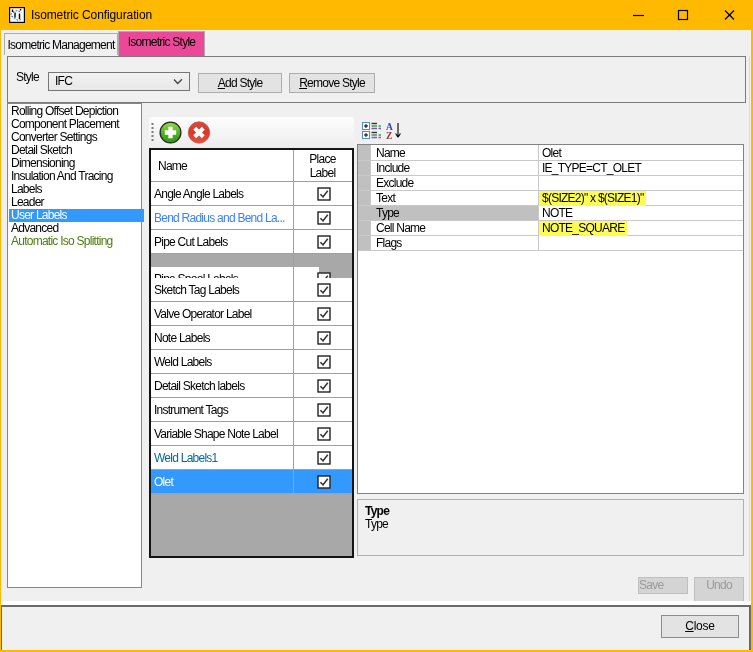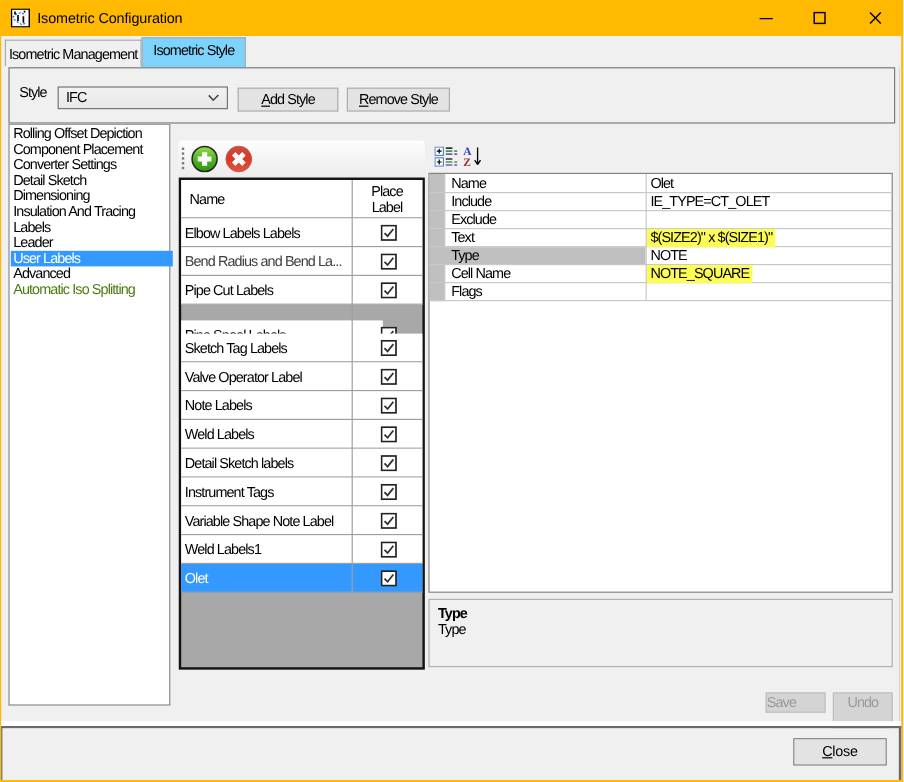--- a/index.html
+++ b/index.html
@@ -17,21 +17,21 @@
 <svg style="position:absolute;left:622px;top:0;" width="131" height="30" viewBox="0 0 131 30">
 <line x1="11" y1="15.5" x2="22" y2="15.5" stroke="#000" stroke-width="1.2"></line>
 <rect x="56.5" y="10.5" width="9" height="9" fill="none" stroke="#000" stroke-width="1.2"></rect>
 <line x1="103" y1="10.5" x2="112" y2="19.5" stroke="#000" stroke-width="1.2"></line>
 <line x1="112" y1="10.5" x2="103" y2="19.5" stroke="#000" stroke-width="1.2"></line>
 </svg>
 <div class="or" style="left:0;top:30px;width:1px;height:622px;"></div>
 <div class="or" style="left:751px;top:30px;width:2px;height:622px;"></div>
 <div class="or" style="left:0;top:650px;width:753px;height:2px;"></div>
 <div style="position:absolute;left:4px;top:33px;width:114px;height:22px;background:#f0f0f0;border:1px solid #acacac;border-bottom:none;box-sizing:border-box;text-align:center;line-height:22px;">Isometric Management</div>
-<div style="position:absolute;left:118px;top:31px;width:87px;height:25px;background:#7dd3fc;border:1px solid #acacac;border-bottom:none;box-sizing:border-box;text-align:center;line-height:20px;">Isometric Style</div>
+<div style="position:absolute;left:118px;top:31px;width:87px;height:25px;background:#ec4899;border:1px solid #acacac;border-bottom:none;box-sizing:border-box;text-align:center;line-height:20px;">Isometric Style</div>
 <div style="position:absolute;left:7px;top:56px;width:739px;height:47px;border:1px solid #7b7b7b;box-sizing:border-box;background:#f0f0f0;"></div>
 <div style="position:absolute;left:16px;top:63px;height:29px;line-height:29px;">Style</div>
 <div style="position:absolute;left:48px;top:72px;width:142px;height:19px;border:1px solid #767676;box-sizing:border-box;background:linear-gradient(#f2f2f2,#e8e8e8);">
 <span style="position:absolute;left:6px;line-height:17px;">IFC</span>
 <svg style="position:absolute;right:6px;top:5px;" width="10" height="8" viewBox="0 0 10 8">
         <polyline points="1,1.5 4.7,5.5 9,1.2" fill="none" stroke="#444" stroke-width="1.3"></polyline>
       </svg>
 </div>
 <div style="position:absolute;left:198px;top:73px;width:84px;height:20px;border:1px solid #adadad;box-sizing:border-box;background:#e3e3e3;text-align:center;line-height:18px;"><u>A</u>dd Style</div>
 <div style="position:absolute;left:289px;top:73px;width:86px;height:20px;border:1px solid #adadad;box-sizing:border-box;background:#e3e3e3;text-align:center;line-height:18px;"><u>R</u>emove Style</div>
@@ -76,29 +76,29 @@
 <circle cx="40" cy="11.5" r="10.7" fill="url(#g2)" stroke="#c4584a" stroke-width="0.8"></circle>
 <path d="M35.7 7.2 L44.3 15.8 M44.3 7.2 L35.7 15.8" stroke="#fff" stroke-width="4.1"></path>
 </svg>
 <div style="position:absolute;left:149px;top:148px;width:205px;height:410px;border:2px solid #141414;box-sizing:border-box;background:#a8a8a8;"></div>
 <div style="position:absolute;left:151px;top:150px;width:201px;height:32px;background:#fff;">
 <div style="position:absolute;left:7px;top:0;height:32px;line-height:32px;">Name</div>
 <div style="position:absolute;left:142px;top:0;width:59px;text-align:center;line-height:14px;padding-top:2px;">Place<br>Label</div>
 <div style="position:absolute;left:0;top:31px;width:201px;height:1px;background:#a0a0a0;"></div>
 </div>
 <div style="position:absolute;left:151px;top:182px;width:201px;height:24px;background:#fff;">
-<div style="position:absolute;left:3px;top:0;height:24px;line-height:24px;color:#000;white-space:nowrap;">Elbow Labels Labels</div>
+<div style="position:absolute;left:3px;top:0;height:24px;line-height:24px;color:#000;white-space:nowrap;">Angle Angle Labels</div>
 <div style="position:absolute;left:0;top:23px;width:201px;height:1px;background:#a0a0a0;"></div>
 <svg style="position:absolute;left:166px;top:5px;" width="14" height="14" viewBox="0 0 14 14">
 <rect x="1" y="1" width="12" height="12" fill="#fff" stroke="#222" stroke-width="1.4"></rect>
 <polyline points="3.4,7.2 6,9.8 10.8,3.8" fill="none" stroke="#333" stroke-width="1.5"></polyline>
       </svg>
 </div>
     <div style="position:absolute;left:151px;top:206px;width:201px;height:24px;background:#fff;">
-<div style="position:absolute;left:3px;top:0;height:24px;line-height:24px;color:#404040;white-space:nowrap;">Bend Radius and Bend La...</div>
+<div style="position:absolute;left:3px;top:0;height:24px;line-height:24px;color:#3b82f6;white-space:nowrap;">Bend Radius and Bend La...</div>
 <div style="position:absolute;left:0;top:23px;width:201px;height:1px;background:#a0a0a0;"></div>
 <svg style="position:absolute;left:166px;top:5px;" width="14" height="14" viewBox="0 0 14 14">
 <rect x="1" y="1" width="12" height="12" fill="#fff" stroke="#222" stroke-width="1.4"></rect>
 <polyline points="3.4,7.2 6,9.8 10.8,3.8" fill="none" stroke="#333" stroke-width="1.5"></polyline>
       </svg>
 </div>
     <div style="position:absolute;left:151px;top:230px;width:201px;height:24px;background:#fff;">
 <div style="position:absolute;left:3px;top:0;height:24px;line-height:24px;color:#000;white-space:nowrap;">Pipe Cut Labels</div>
 <div style="position:absolute;left:0;top:23px;width:201px;height:1px;background:#a0a0a0;"></div>
 <svg style="position:absolute;left:166px;top:5px;" width="14" height="14" viewBox="0 0 14 14">
@@ -164,21 +164,21 @@
 </div>
     <div style="position:absolute;left:151px;top:422px;width:201px;height:24px;background:#fff;">
 <div style="position:absolute;left:3px;top:0;height:24px;line-height:24px;color:#000;white-space:nowrap;">Variable Shape Note Label</div>
 <div style="position:absolute;left:0;top:23px;width:201px;height:1px;background:#a0a0a0;"></div>
 <svg style="position:absolute;left:166px;top:5px;" width="14" height="14" viewBox="0 0 14 14">
 <rect x="1" y="1" width="12" height="12" fill="#fff" stroke="#222" stroke-width="1.4"></rect>
 <polyline points="3.4,7.2 6,9.8 10.8,3.8" fill="none" stroke="#333" stroke-width="1.5"></polyline>
       </svg>
 </div>
     <div style="position:absolute;left:151px;top:446px;width:201px;height:24px;background:#fff;">
-<div style="position:absolute;left:3px;top:0;height:24px;line-height:24px;color:#000000;white-space:nowrap;">Weld Labels1</div>
+<div style="position:absolute;left:3px;top:0;height:24px;line-height:24px;color:#0369a1;white-space:nowrap;">Weld Labels1</div>
 <div style="position:absolute;left:0;top:23px;width:201px;height:1px;background:#a0a0a0;"></div>
 <svg style="position:absolute;left:166px;top:5px;" width="14" height="14" viewBox="0 0 14 14">
 <rect x="1" y="1" width="12" height="12" fill="#fff" stroke="#222" stroke-width="1.4"></rect>
 <polyline points="3.4,7.2 6,9.8 10.8,3.8" fill="none" stroke="#333" stroke-width="1.5"></polyline>
       </svg>
 </div>
     <div style="position:absolute;left:151px;top:470px;width:201px;height:24px;background:#3399FF;">
 <div style="position:absolute;left:3px;top:0;height:24px;line-height:24px;color:#fff;white-space:nowrap;">Olet</div>
 <div style="position:absolute;left:0;top:23px;width:201px;height:1px;background:#a0a0a0;"></div>
 <svg style="position:absolute;left:166px;top:5px;" width="14" height="14" viewBox="0 0 14 14">

